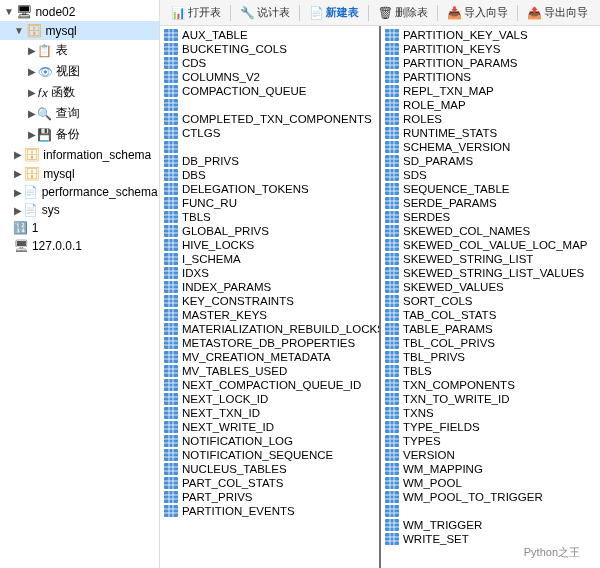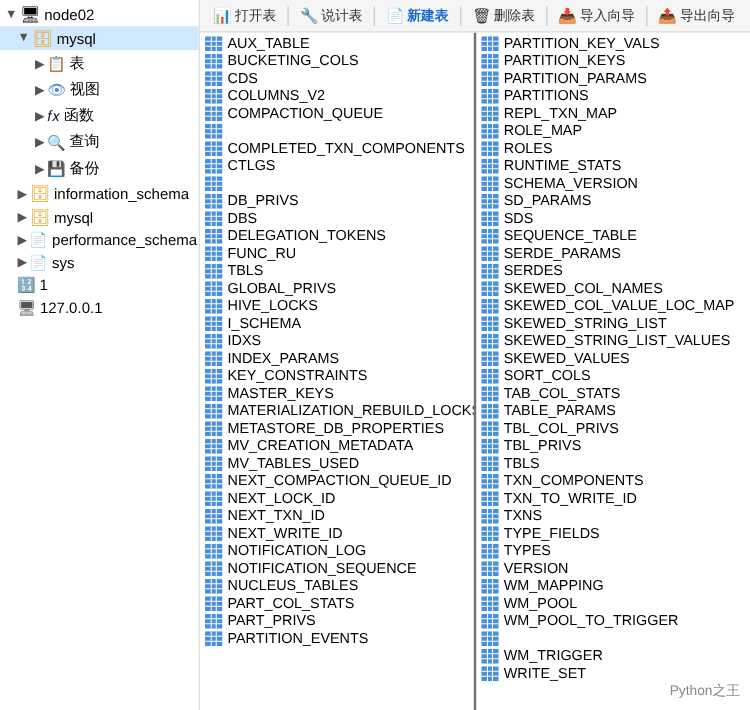--- a/index.html
+++ b/index.html
@@ -97,21 +97,21 @@
       width: 6px;
     }
     #sidebar::-webkit-scrollbar-thumb, #col1::-webkit-scrollbar-thumb, #col2::-webkit-scrollbar-thumb {
       background: #bbb;
       border-radius: 3px;
     }
 
     .watermark {
       position: fixed;
       bottom: 8px;
-      right: 8px;
+      right: 20px;
       font-size: 11px;
       color: #888;
       pointer-events: none;
     }
   </style>
 </head>
 <body>
 
 <div id="sidebar">
 

